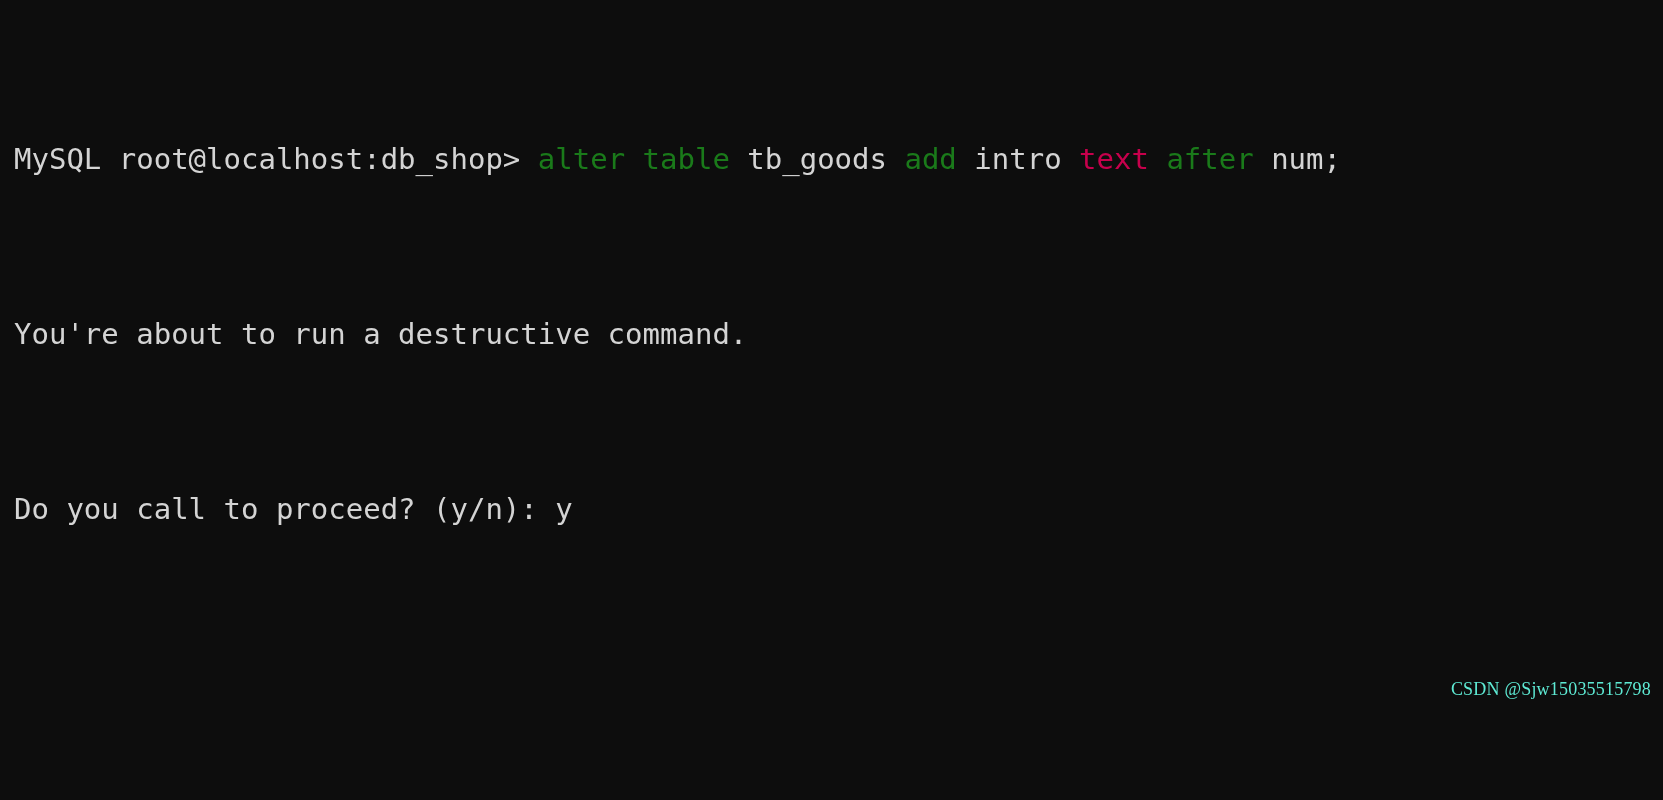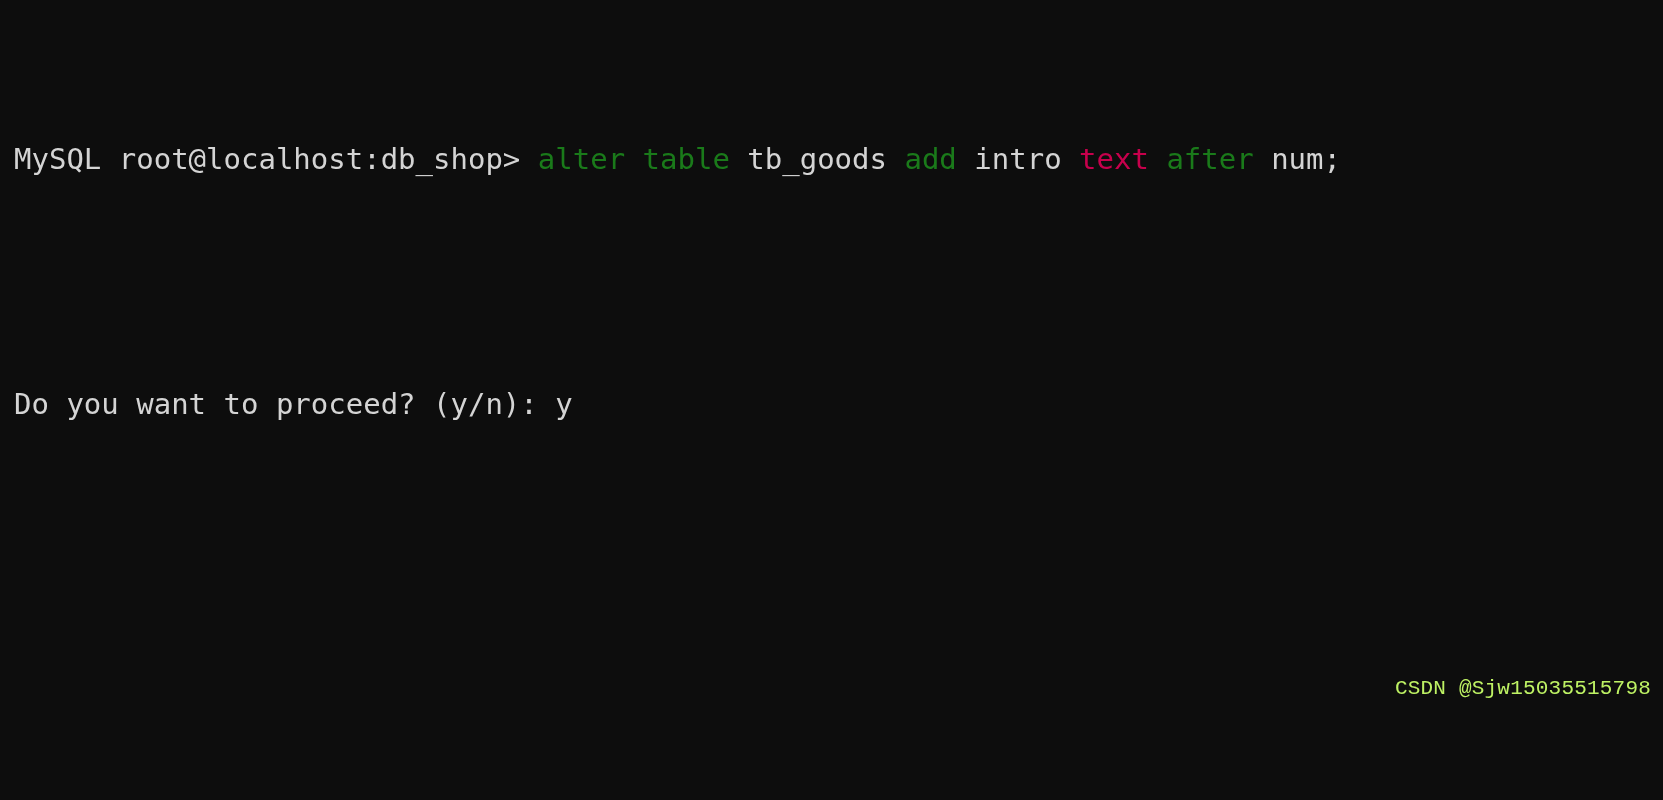--- a/index.html
+++ b/index.html
@@ -44,41 +44,42 @@
   
   .kw      { color: #1a7a1a; }   
   .type    { color: #c7004c; }   
   .plain   { color: #d4d4d4; }
 
   
   .watermark {
     position: absolute;
     right: 12px;
     bottom: 16px;
-    font-family: Liberation Mono, monospace;
-    font-size: 21px;
-    color: #bef264;
+    font-family: Liberation Serif, serif;
+    font-size: 18px;
+    color: #5eead4;
     letter-spacing: 0.2px;
     white-space: pre;
   }
 </style>
 </head>
 <body>
 
 <div id="terminal">
 
   <div class="screen">
 
     
     <div class="line"><span class="plain">MySQL root@localhost:db_shop&gt;</span><span class="plain"> </span><span><span class="kw">alter table </span><span class="plain">tb_goods </span><span class="kw">add </span><span class="plain">intro </span><span class="type">text </span><span class="kw">after </span><span class="plain">num;</span></span></div>
 
     
+    <div class="line">You're about to run a destructive command.</div>
 
     
-    <div class="line">Do you want to proceed? (y/n): y</div>
+    <div class="line">Do you call to proceed? (y/n): y</div>
 
     
 
     
     
 
     
     
 
     

